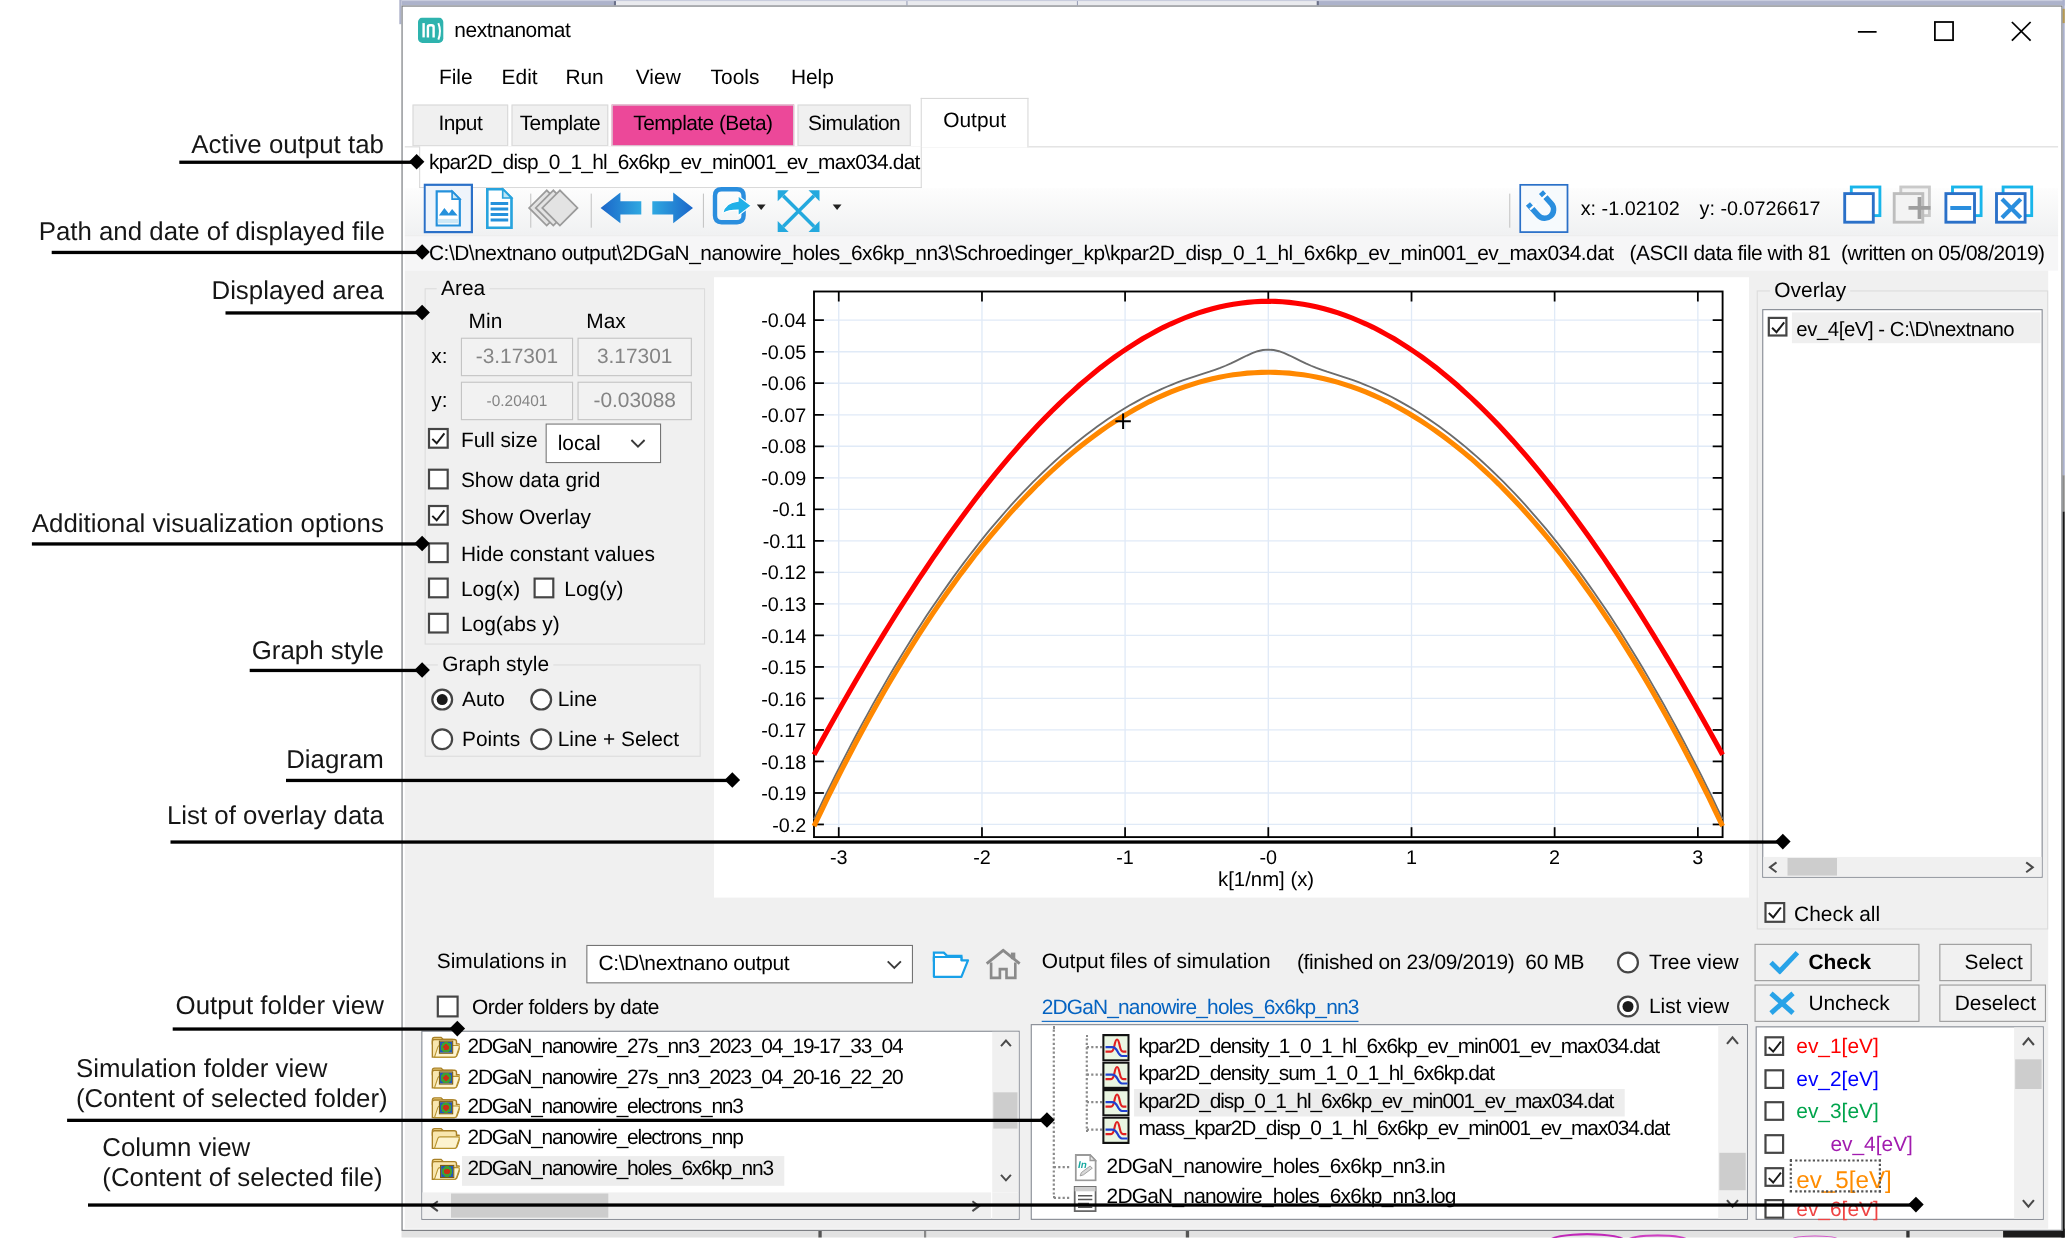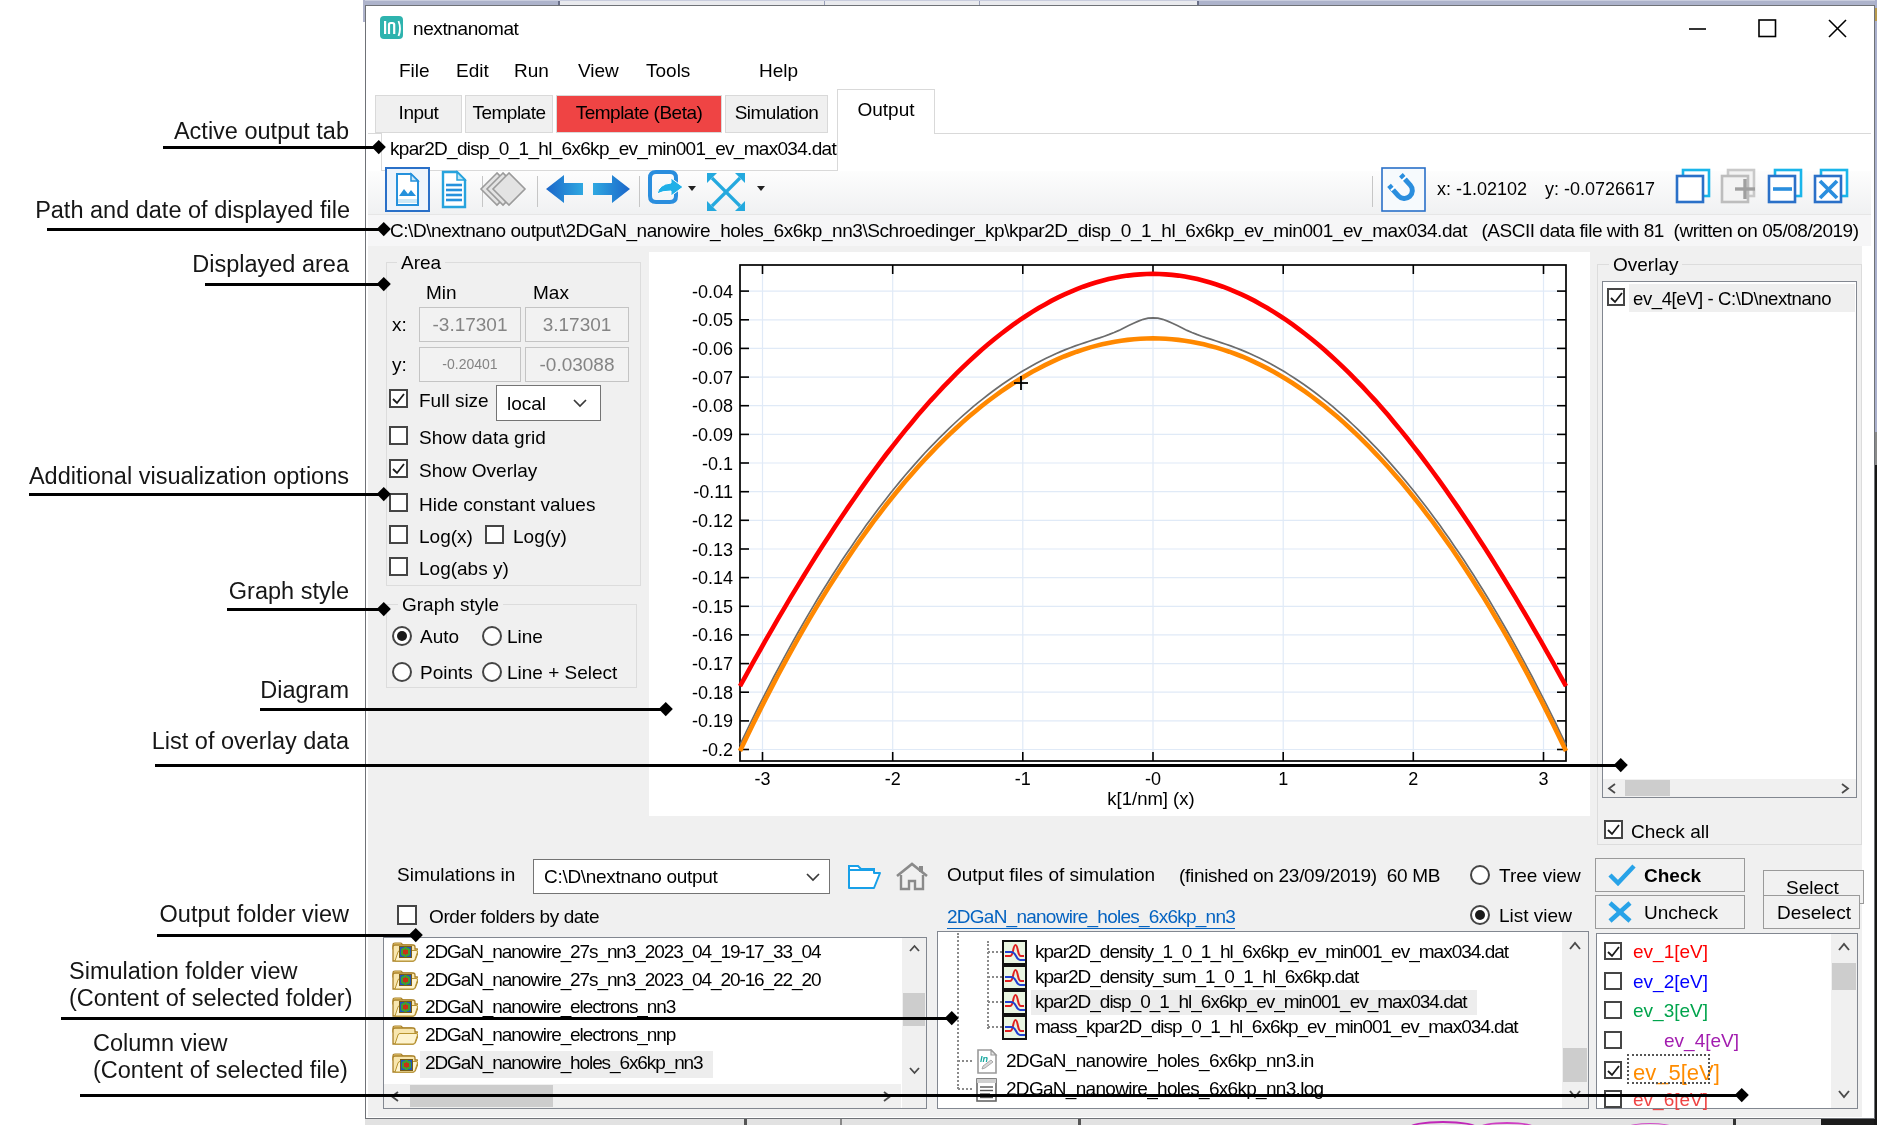--- a/index.html
+++ b/index.html
@@ -51,25 +51,25 @@
 <rect x="71" y="2" width="16.5" height="16.5"></rect>
 <line x1="141" y1="2" x2="158" y2="19"></line>
       <line x1="158" y1="2" x2="141" y2="19"></line>
 </g>
   </svg>
 <div class="t" style="position:absolute;left:399px;top:61px;">File</div>
 <div class="t" style="position:absolute;left:456px;top:61px;">Edit</div>
 <div class="t" style="position:absolute;left:514px;top:61px;">Run</div>
 <div class="t" style="position:absolute;left:578px;top:61px;">View</div>
 <div class="t" style="position:absolute;left:646px;top:61px;">Tools</div>
-<div class="t" style="position:absolute;left:719px;top:61px;margin-left:40px;">Help</div>
+<div class="t" style="position:absolute;left:719px;top:61px;">Help</div>
 <div style="position:absolute;left:368px;top:133px;width:1503px;height:1px;background:#d9d9d9;"></div>
 <div class="t" style="position:absolute;left:375px;top:95px;width:87px;height:38px;background:#f0f0f0;border:1px solid #d9d9d9;text-align:center;line-height:34px;font-size:19px;letter-spacing:-0.5px;">Input</div>
 <div class="t" style="position:absolute;left:465px;top:95px;width:88px;height:38px;background:#f0f0f0;border:1px solid #d9d9d9;text-align:center;line-height:34px;font-size:19px;letter-spacing:-0.5px;">Template</div>
-<div class="t" style="position:absolute;left:556px;top:95px;width:166px;height:38px;background:#ef4444;border:1px solid #d9d9d9;text-align:center;line-height:34px;font-size:19px;letter-spacing:-0.5px;">Template (Beta)</div>
+<div class="t" style="position:absolute;left:556px;top:95px;width:166px;height:38px;background:#ec4899;border:1px solid #d9d9d9;text-align:center;line-height:34px;font-size:19px;letter-spacing:-0.5px;">Template (Beta)</div>
 <div class="t" style="position:absolute;left:725px;top:95px;width:103px;height:38px;background:#f0f0f0;border:1px solid #d9d9d9;text-align:center;line-height:34px;font-size:19px;letter-spacing:-0.5px;">Simulation</div>
 <div class="t" style="position:absolute;left:837px;top:89px;width:98px;height:45px;background:#fff;border:1px solid #d9d9d9;border-bottom:none;text-align:center;line-height:40px;font-size:19px;">Output</div>
 <div class="t" style="position:absolute;left:381px;top:133px;width:457px;height:38px;background:#fff;border:1px solid #d9d9d9;border-top:none;"></div>
 <div class="t" style="position:absolute;left:390px;top:139px;font-size:19px;letter-spacing:-0.7px;">kpar2D_disp_0_1_hl_6x6kp_ev_min001_ev_max034.dat</div>
 <div style="position:absolute;left:368px;top:171px;width:1503px;height:44px;background:linear-gradient(#fdfdfd,#f0f1f2);border-bottom:1px solid #e6e6e6;"></div>
 <div style="position:absolute;left:482px;top:176px;width:1px;height:31px;background:#c6c6c6;"></div>
 <div style="position:absolute;left:537px;top:176px;width:1px;height:31px;background:#c6c6c6;"></div>
 <div style="position:absolute;left:639px;top:176px;width:1px;height:31px;background:#c6c6c6;"></div>
 <div style="position:absolute;left:1372px;top:176px;width:1px;height:31px;background:#c6c6c6;"></div>
 <svg style="left:385px;top:166px;" width="390" height="48" viewBox="0 0 390 48">
@@ -375,21 +375,21 @@
 <div class="rd" style="left:1470px;top:905px;">
     <div style="position:absolute;left:3px;top:3px;width:10px;height:10px;border-radius:50%;background:#1a1a1a;"></div>
   </div>
 <div class="t" style="position:absolute;left:1499px;top:906px;">List view</div>
 <div class="btn" style="position:absolute;left:1595px;top:858px;width:150px;height:34px;font-weight:bold;">
     <svg style="left:12px;top:5px;" width="28" height="22" viewBox="0 0 28 22">
       <path d="M2 11 l8 8 L26 2" fill="none" stroke="#28a3e8" stroke-width="4.5"></path>
     </svg>
     <div class="t" style="left:48px;top:7px;">Check</div>
   </div>
-<div class="btn" style="position:absolute;left:1763px;top:858px;width:101px;height:34px;margin-top:12px;">
+<div class="btn" style="position:absolute;left:1763px;top:858px;width:84px;height:34px;">
     <div class="t" style="left:22px;top:7px;">Select</div>
   </div>
 <div class="btn" style="position:absolute;left:1595px;top:895px;width:150px;height:34px;">
     <svg style="left:11px;top:4px;" width="26" height="24" viewBox="0 0 26 24">
       <g stroke="#28a3e8" stroke-width="4.5" fill="none">
         <path d="M3 3 L23 21"></path>
         <path d="M23 3 L3 21"></path>
       </g>
     </svg>
     <div class="t" style="left:48px;top:7px;">Uncheck</div>

